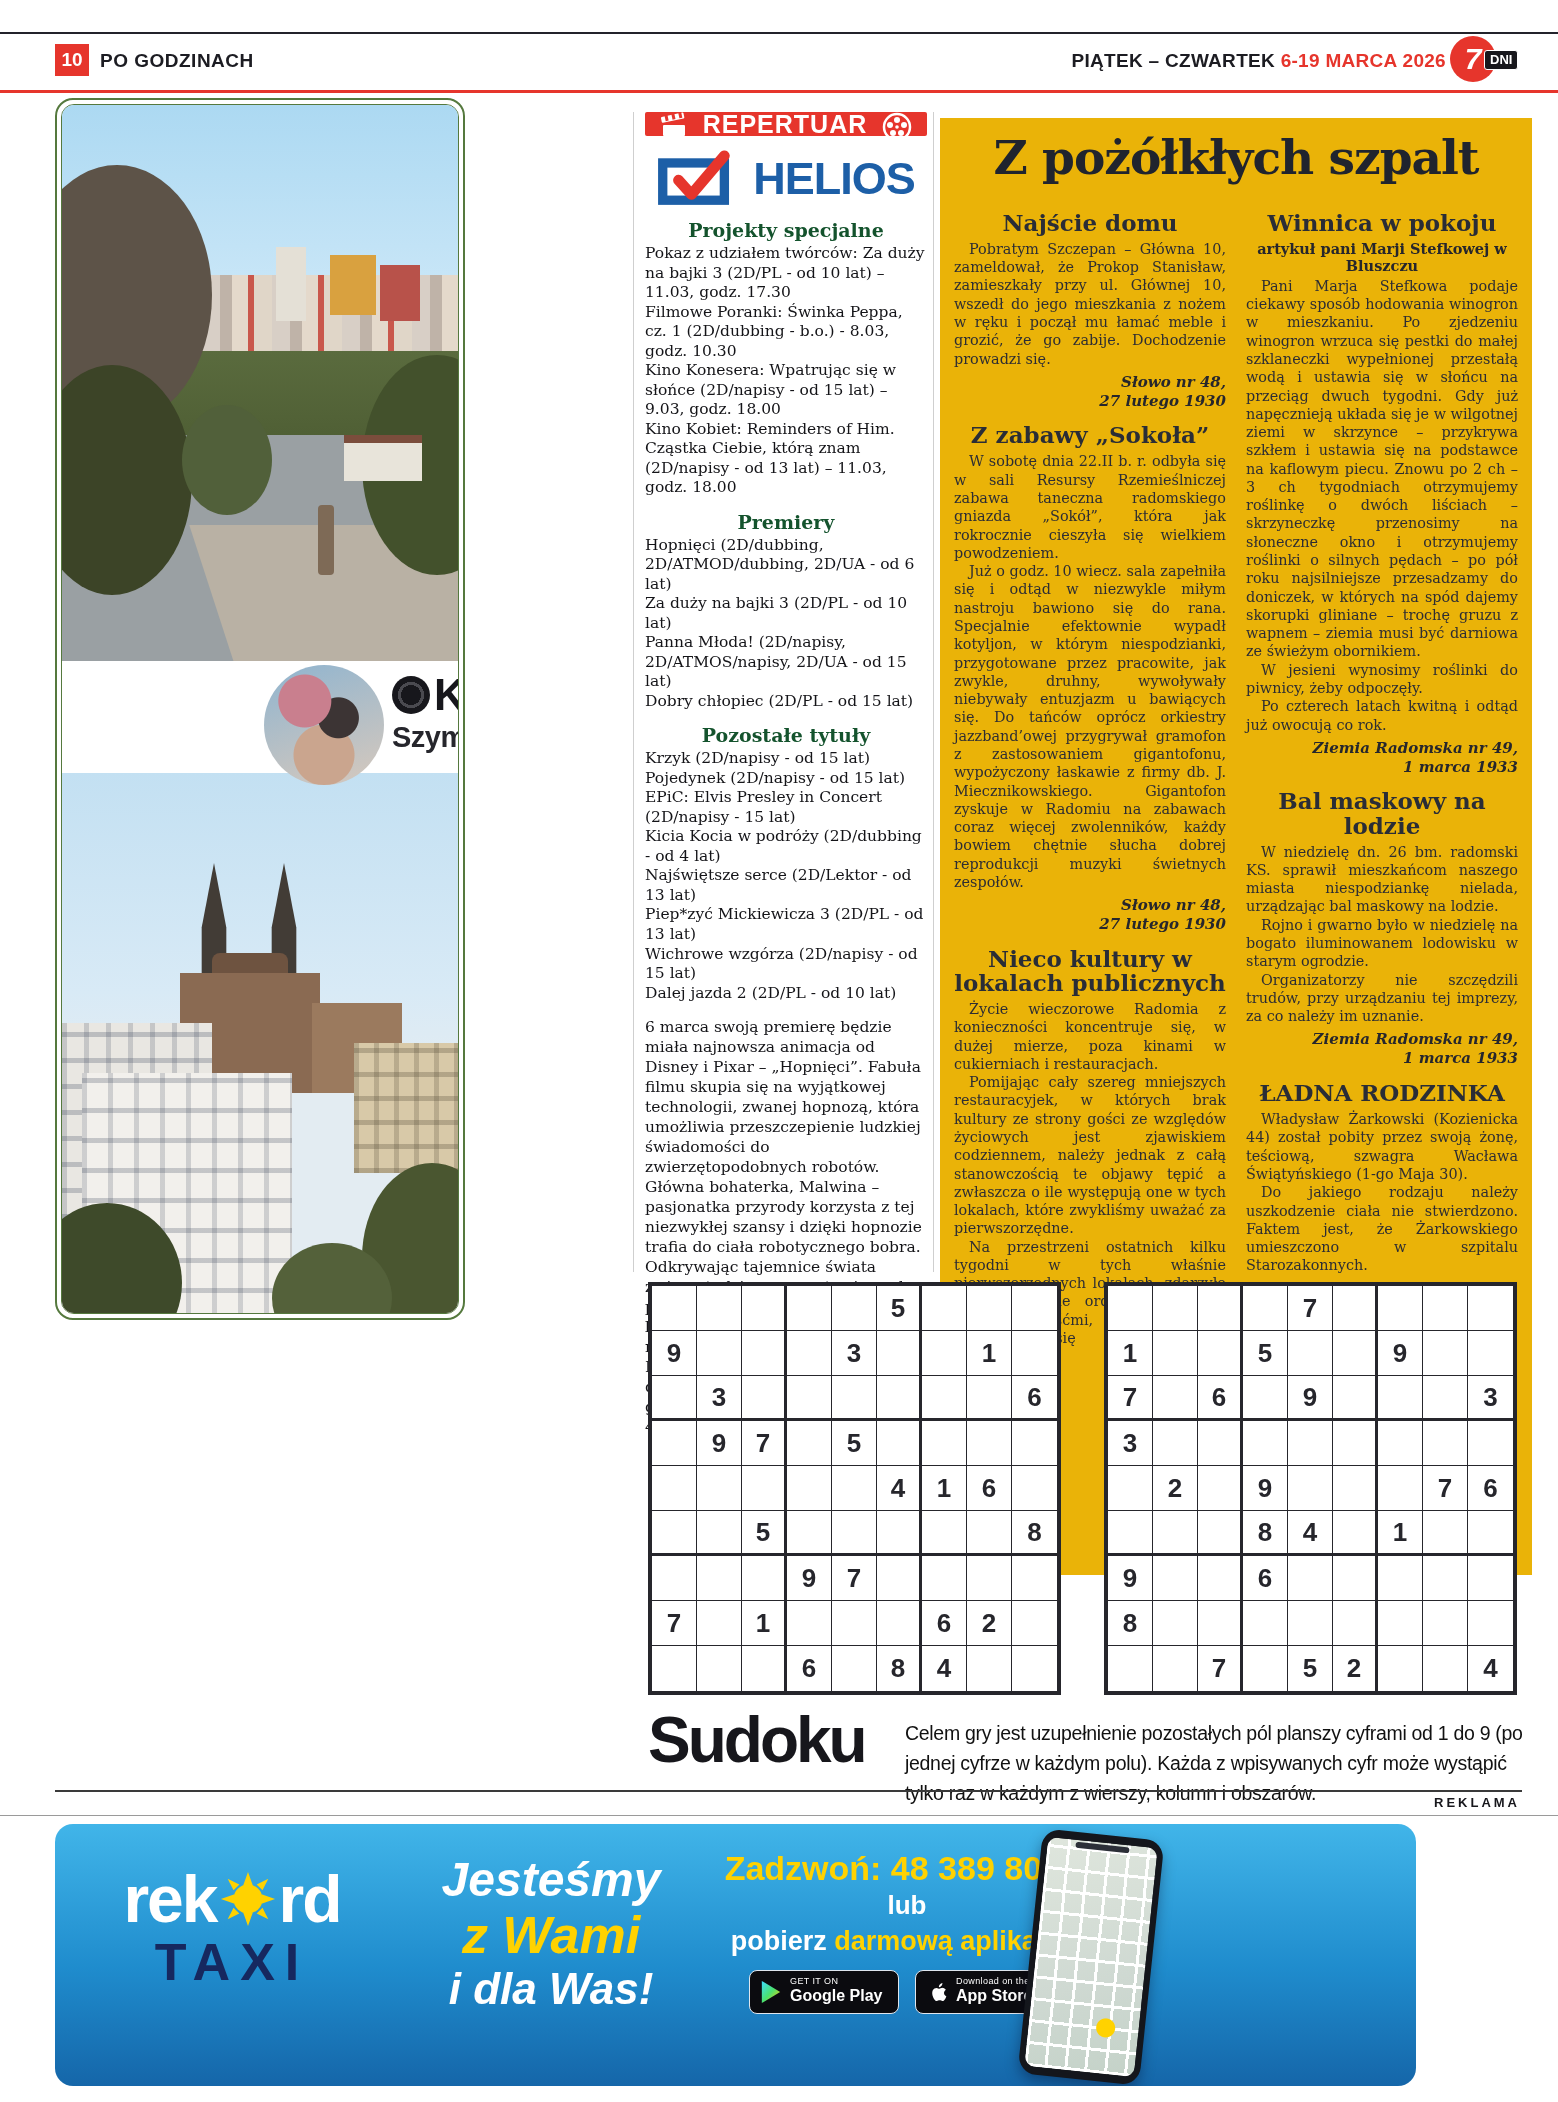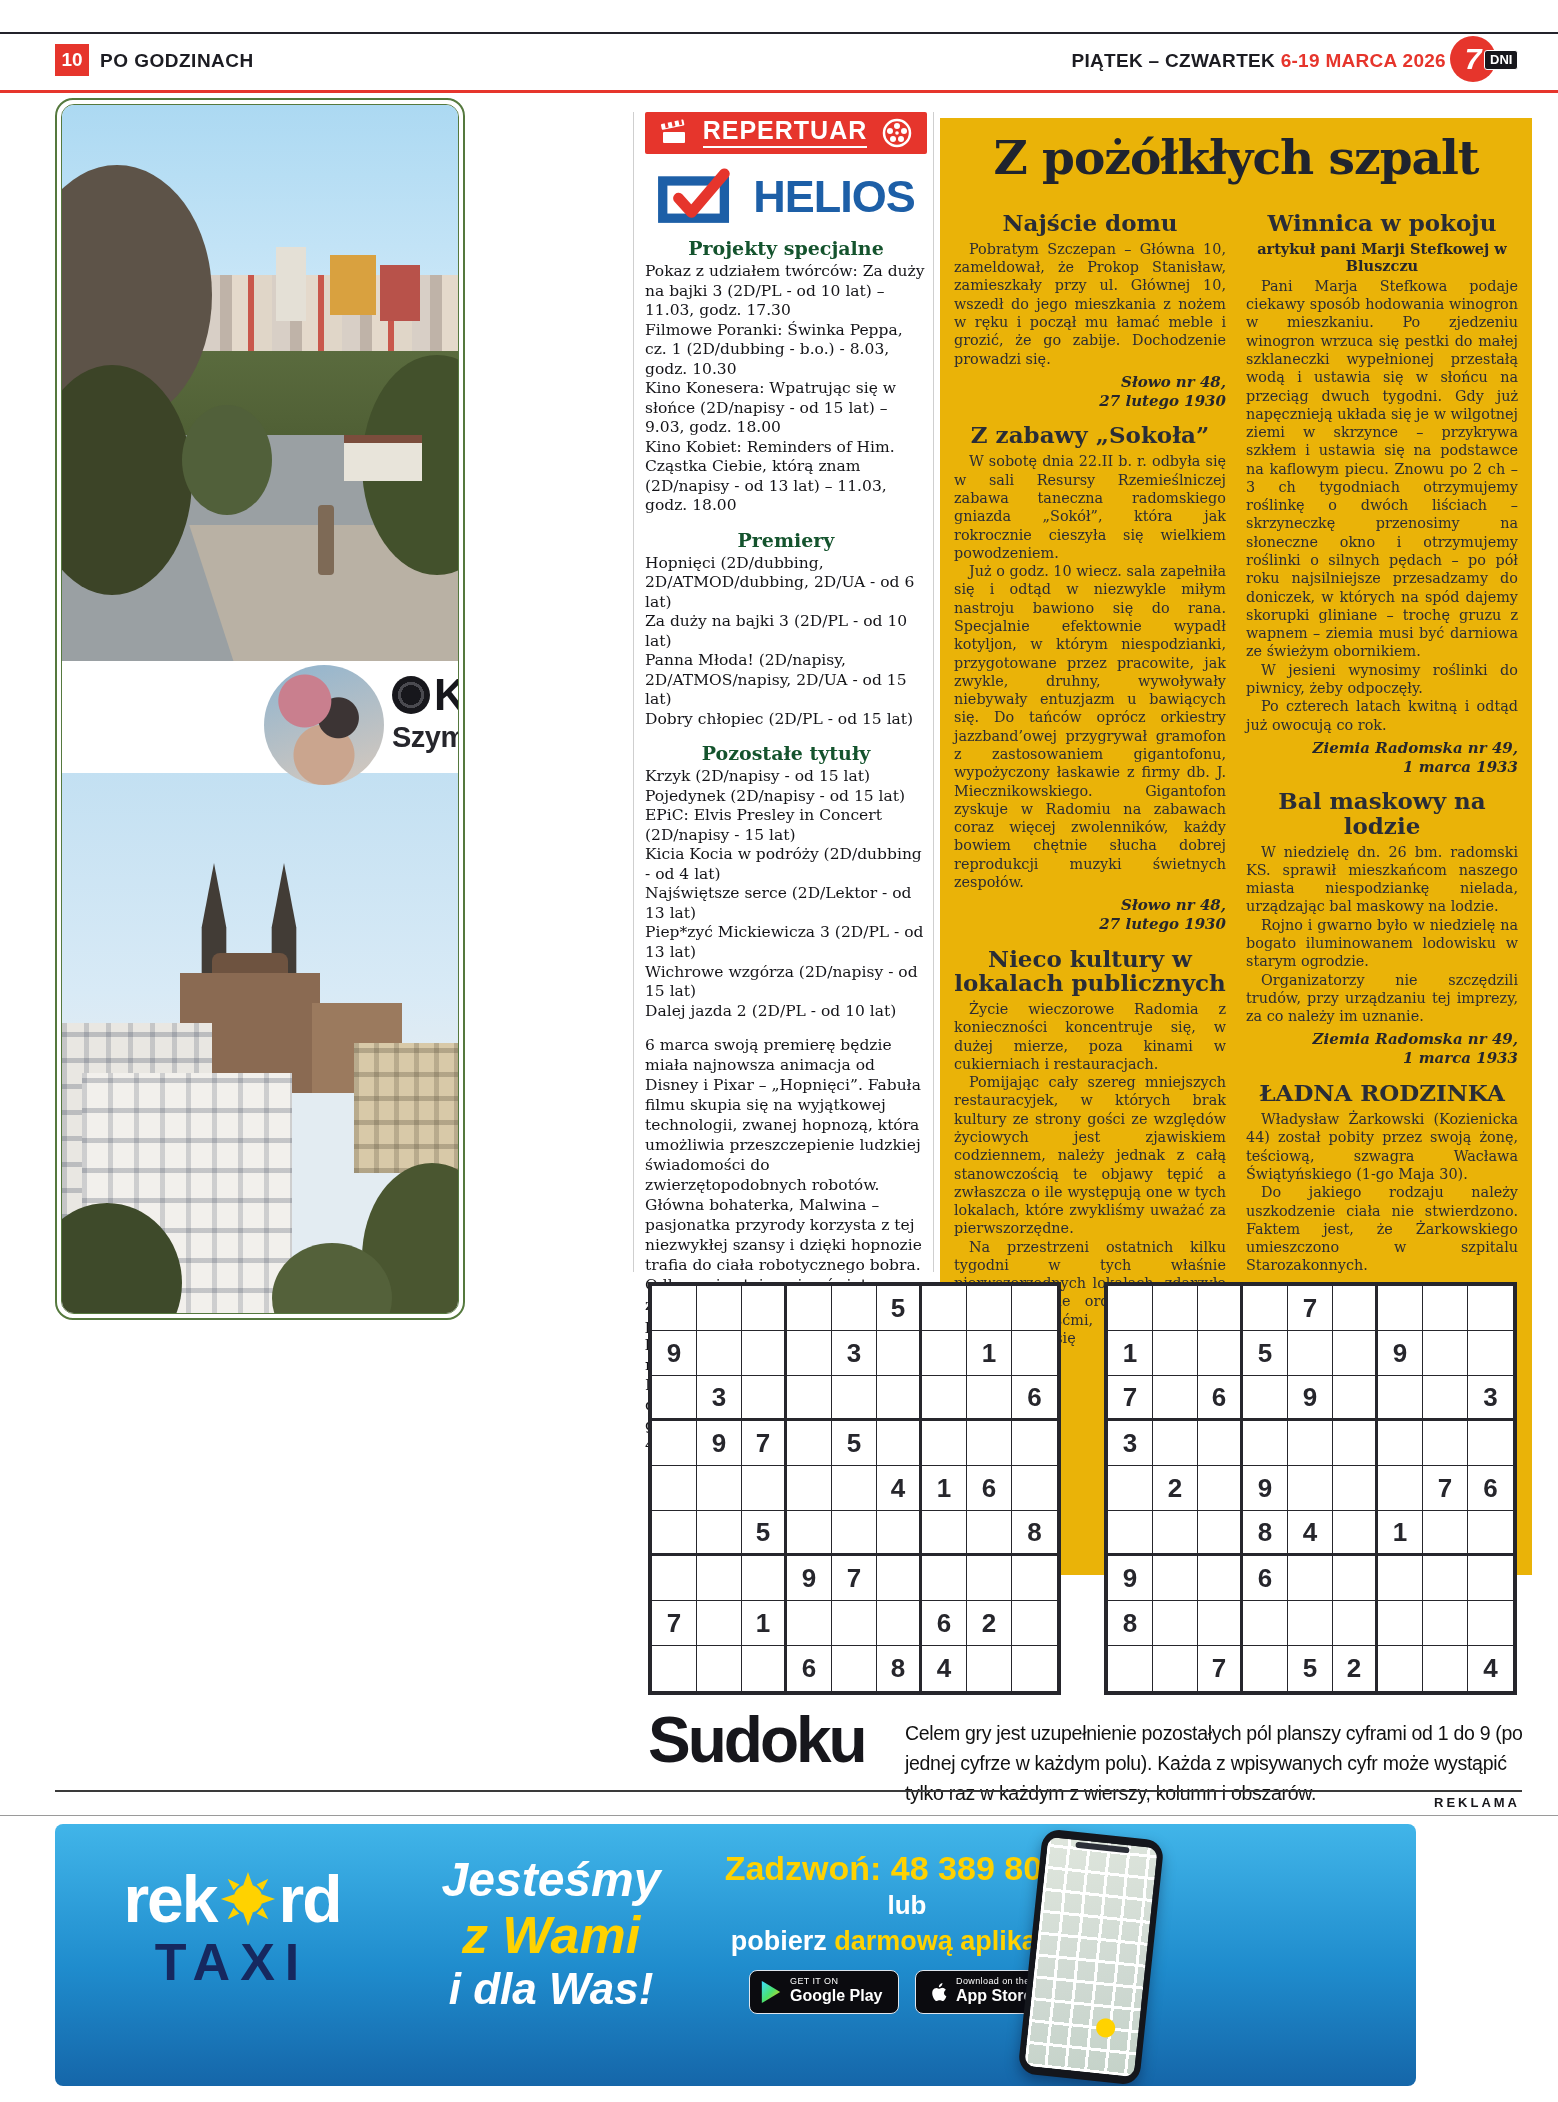--- a/index.html
+++ b/index.html
@@ -64,21 +64,21 @@
        repeating-linear-gradient(0deg,rgba(60,70,90,.25) 0 5px,transparent 5px 30px),
        repeating-linear-gradient(90deg,rgba(60,70,90,.2) 0 5px,transparent 5px 26px),#f2f0ec}
   .a3{left:292px;top:270px;width:110px;height:130px;background:
        repeating-linear-gradient(0deg,rgba(90,80,60,.3) 0 5px,transparent 5px 24px),
        repeating-linear-gradient(90deg,rgba(90,80,60,.25) 0 5px,transparent 5px 20px),#d8c9a8}
   .tb1{left:-30px;top:430px;width:150px;height:160px;background:#3e4a2a}
   .tb2{left:300px;top:390px;width:140px;height:190px;background:#4a5630}
   .tb3{left:210px;top:470px;width:120px;height:110px;background:#54613a}
   
   .mid{position:absolute;left:645px;top:112px;width:282px}
-  .rp-banner{display:flex;align-items:center;justify-content:space-between;background:#e6352c;height:42px;padding:0 15px;border-radius:2px}
+  .rp-banner{display:flex;align-items:flex-start;justify-content:space-between;background:#e6352c;height:24px;padding:0 15px;border-radius:2px}
   .rp-banner .word{color:#fff;font:600 25px/1 "Liberation Sans",sans-serif;letter-spacing:1px;border-bottom:2px solid #fff;padding-bottom:3px}
   .helios{display:flex;align-items:center;justify-content:center;gap:10px;margin:14px 0 4px}
   .helios .word{font:800 45px/1 "Liberation Sans",sans-serif;color:#1d5fa7;letter-spacing:-1px}
   .rp-h{font:700 19px "DejaVu Serif",serif;color:#14532d;text-align:center;margin:13px 0 3px}
   .rp-i{font:400 15.5px/1.26 "DejaVu Serif",serif;color:#141418}
   .rp-i b{font-weight:400}
   .rp-a{margin-top:15px;font:400 15.5px/1.29 "DejaVu Serif",serif;color:#141418}
   
   .szpalt{position:absolute;left:940px;top:118px;width:592px;height:1457px;background:#eab308;padding:8px 14px;overflow:hidden}
   .sz-title{font:800 47px/1.1 "DejaVu Serif",serif;color:#20242e;text-align:center;margin:6px 0 14px;letter-spacing:-1px}
@@ -96,21 +96,21 @@
          font:700 26px "Liberation Sans",sans-serif;color:#26262c}
   .scell.br3{border-right-width:3px}.scell.bb3{border-bottom-width:3px}
   .scell.lastc{border-right:0}.scell.lastr{border-bottom:0}
   .sud-title{position:absolute;left:648px;top:1708px;font:800 64px/1 "Liberation Sans",sans-serif;letter-spacing:-3px;color:#17171c}
   .sud-desc{position:absolute;left:905px;top:1718px;width:620px;font:500 19.5px/1.55 "Liberation Sans",sans-serif;color:#111;letter-spacing:-.3px}
   
   .rk-line1{position:absolute;left:55px;right:36px;top:1790px;height:2px;background:#3a3a3a}
   .rk-label{position:absolute;right:38px;top:1795px;font:700 13px "Liberation Sans",sans-serif;letter-spacing:3px;color:#17171c}
   .rk-line2{position:absolute;left:0;right:0;top:1815px;height:1px;background:#9a9a9a}
   
-  .ad{position:absolute;left:55px;top:1824px;width:1361px;height:262px;border-radius:8px;overflow:hidden;
+  .ad{position:absolute;left:55px;top:1824px;width:1361px;height:262px;border-radius:18px;overflow:hidden;
       background:linear-gradient(180deg,#41b5e9 0%,#1f8ccd 55%,#1566a9 100%)}
   .ad-brand{position:absolute;left:12px;top:42px;width:330px;text-align:center;color:#fff}
   .ad-brand .row{display:flex;align-items:center;justify-content:center;gap:2px;font:800 66px/1 "Liberation Sans",sans-serif;letter-spacing:-2px}
   .ad-brand .taxi{font:800 52px/1 "Liberation Sans",sans-serif;color:#16285f;letter-spacing:10px;margin-top:4px}
   .ad-slogan{position:absolute;left:336px;top:30px;width:320px;text-align:center;font-style:italic;color:#fff}
   .ad-slogan .l1{font:italic 800 48px/1.1 "Liberation Sans",sans-serif}
   .ad-slogan .l2{font:italic 800 52px/1.1 "Liberation Sans",sans-serif;color:#ffd200}
   .ad-slogan .l3{font:italic 800 44px/1.15 "Liberation Sans",sans-serif}
   .ad-contact{position:absolute;left:652px;top:26px;width:400px;text-align:center}
   .ad-call{font:800 34px/1.1 "Liberation Sans",sans-serif;color:#ffd200}

